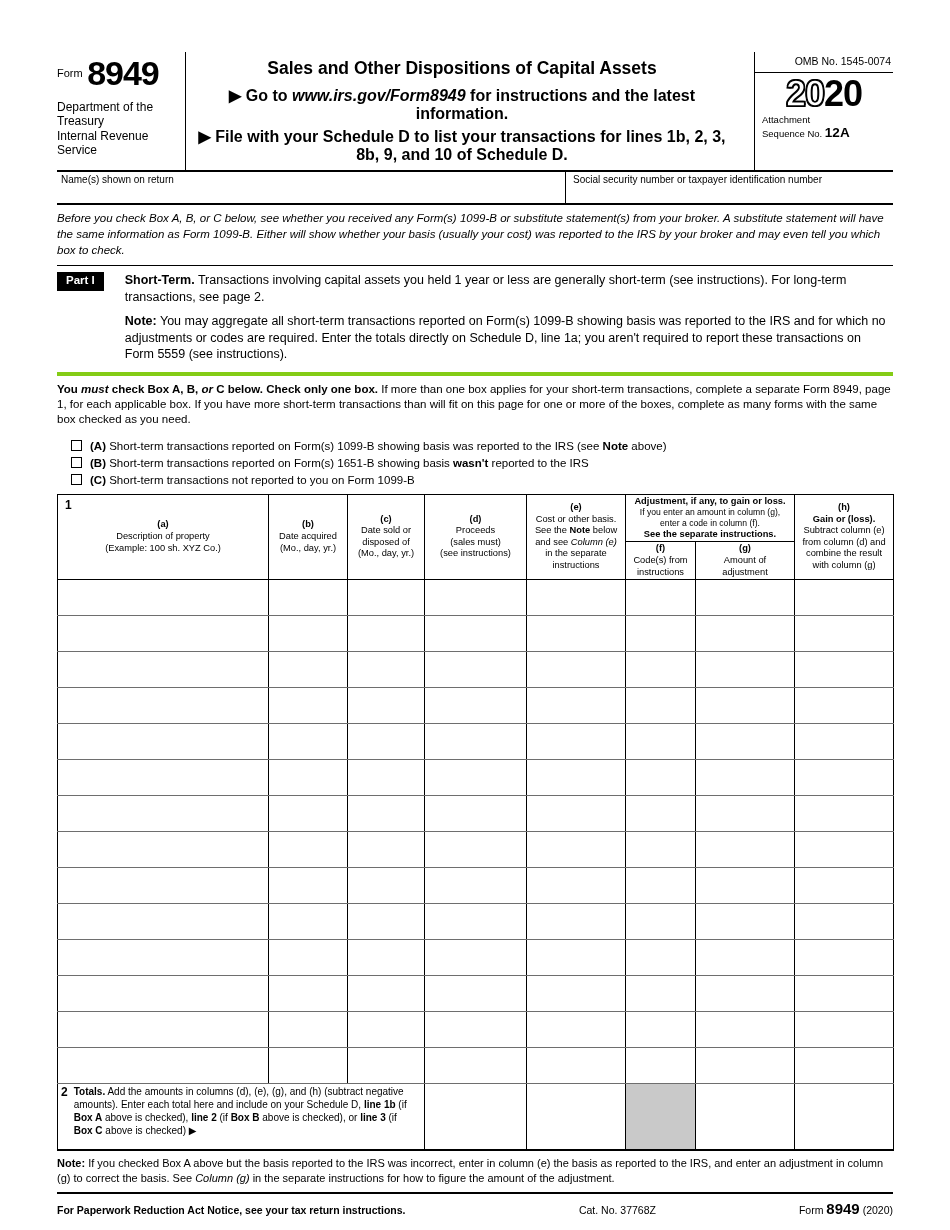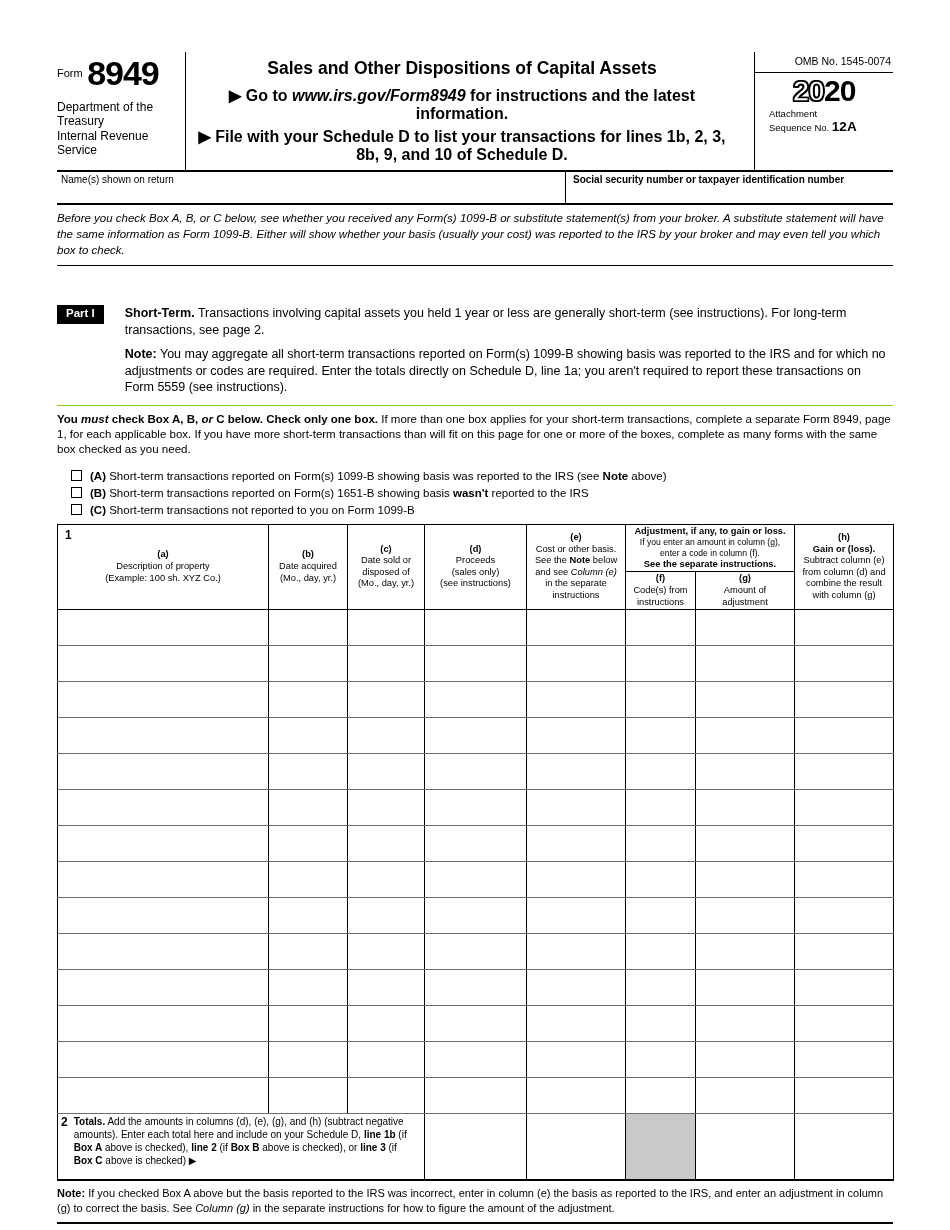--- a/index.html
+++ b/index.html
@@ -18,39 +18,39 @@
   .form-word { font-size: 11px; vertical-align: 8px; }
   .form-number-big { font-size: 34px; font-weight: bold; letter-spacing: -1px; }
   .dept { font-size: 12px; line-height: 1.2; margin-top: 7px; }
   .hdr-center { flex: 1; text-align: center; border-left: 1.5px solid #000; border-right: 1.5px solid #000; padding: 4px 24px 6px 8px; }
   .form-title { font-size: 17.5px; font-weight: bold; margin-top: 2px; }
   .hdr-line { font-size: 16px; font-weight: bold; margin-top: 7px; }
   .hdr-line.second { margin-top: 4px; }
   .url-italic { font-style: italic; }
   .hdr-right { width: 138px; font-size: 10.5px; }
   .omb { text-align: right; padding: 3px 2px 5px 2px; border-bottom: 1.5px solid #000; white-space: nowrap; }
-  .tax-year { text-align: center; font-size: 30px; font-weight: bold; line-height: 1; margin-top: 3px; letter-spacing: -1px; }
+  .tax-year { text-align: center; font-size: 36px; font-weight: bold; line-height: 1; margin-top: 3px; letter-spacing: -1px; }
   .yr-outline {
     color: #fff;
     -webkit-text-stroke: 1.4px #000;
     text-shadow: -1px -1px 0 #000, 1px -1px 0 #000, -1px 1px 0 #000, 1px 1px 0 #000;
   }
-  .attach { font-size: 9.5px; line-height: 1.2; padding-left: 7px; margin-top: 2px; margin-left: 7px; }
+  .attach { font-size: 9.5px; line-height: 1.2; padding-left: 7px; margin-top: 2px; }
   .attach-no { font-size: 13.5px; font-weight: bold; }
 
   
   .name-row { display: flex; border-bottom: 2px solid #000; min-height: 33px; }
   .name-field { flex: 1; font-size: 10px; padding: 2px 4px; }
-  .ssn-field { width: 328px; border-left: 1.2px solid #000; font-size: 10px; font-weight: bold; padding: 2px 7px; }
+  .ssn-field { width: 328px; border-left: 1.2px solid #000; font-size: 10px; font-weight: normal; padding: 2px 7px; }
 
   
   .intro { font-style: italic; font-size: 11.5px; line-height: 1.4; padding: 5px 0 7px 0; border-bottom: 1.5px solid #000; }
 
   
-  .part-section { display: flex; padding: 6px 0 9px 0; border-bottom: 1px solid #84cc16; margin-top: 33px; }
+  .part-section { display: flex; padding: 6px 0 9px 0; border-bottom: 4px solid #84cc16; }
   .part-badge { background: #000; color: #fff; font-weight: bold; font-size: 11.5px; padding: 2px 9px 3px 9px; height: 19px; white-space: nowrap; }
   .part-text { flex: 1; padding-left: 21px; font-size: 12.5px; line-height: 1.32; }
   .part-text p { margin: 0; }
   .part-text p + p { margin-top: 8px; }
 
   
   .check-instr { font-size: 11.5px; line-height: 1.33; padding: 6px 0 4px 0; }
   .checkbox-group { padding: 3px 0 8px 14px; }
   .cb-row { display: flex; align-items: center; margin-top: 5px; font-size: 11.5px; }
   .cb-box { width: 11px; height: 11px; border: 1.3px solid #000; margin-right: 8px; flex: none; }
@@ -170,21 +170,21 @@
         </th>
         <th rowspan="2">
           <div class="cell-id">(c)</div>
           <div class="pre-line">Date sold or
 disposed of
 (Mo., day, yr.)</div>
         </th>
         <th rowspan="2">
           <div class="cell-id">(d)</div>
           <div class="pre-line">Proceeds
-(sales only)
+(sales must)
 (see instructions)</div>
         </th>
         <th rowspan="2">
           <div class="cell-id">(e)</div>
           <div class="pre-line"><span>Cost or other basis.
 See the </span><b>Note</b><span> below
 and see </span><i>Column (e)</i><span>
 in the separate
 instructions</span></div>
         </th>
@@ -371,17 +371,18 @@
         <td class="grey-cell"></td>
         <td></td>
         <td></td>
       </tr>
     </tbody>
   </table>
 
   <div class="bottom-note"><b>Note:</b><span> If you checked Box A above but the basis reported to the IRS was incorrect, enter in column (e) the basis as reported to the IRS, and enter an adjustment in column (g) to correct the basis. See </span><i>Column (g)</i><span> in the separate instructions for how to figure the amount of the adjustment.</span></div>
 
   <div class="form-footer">
+    <span class="footer-left">For Paperwork Reduction Act Notice, see your tax return instructions.</span>
     <span class="footer-cat">Cat. No. 37768Z</span>
     <span class="footer-right"><span>Form </span><span class="footer-form-num">8949</span><span> (2020)</span></span>
   </div>
 
 </div>
 
 </body></html>

